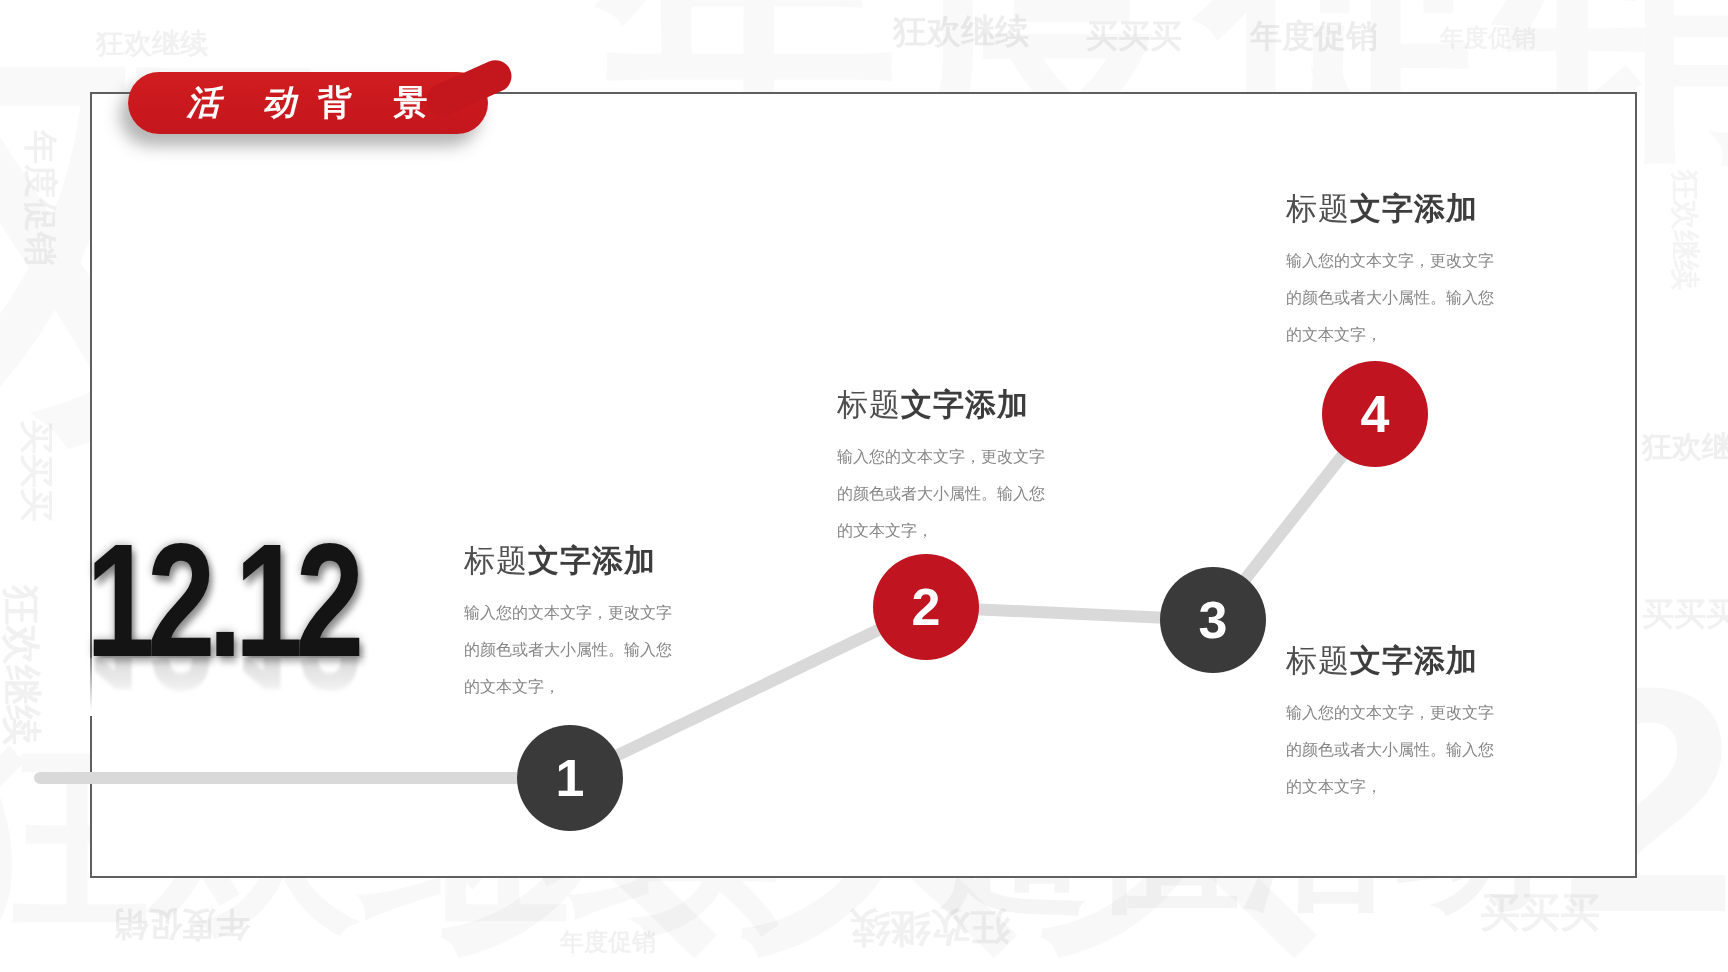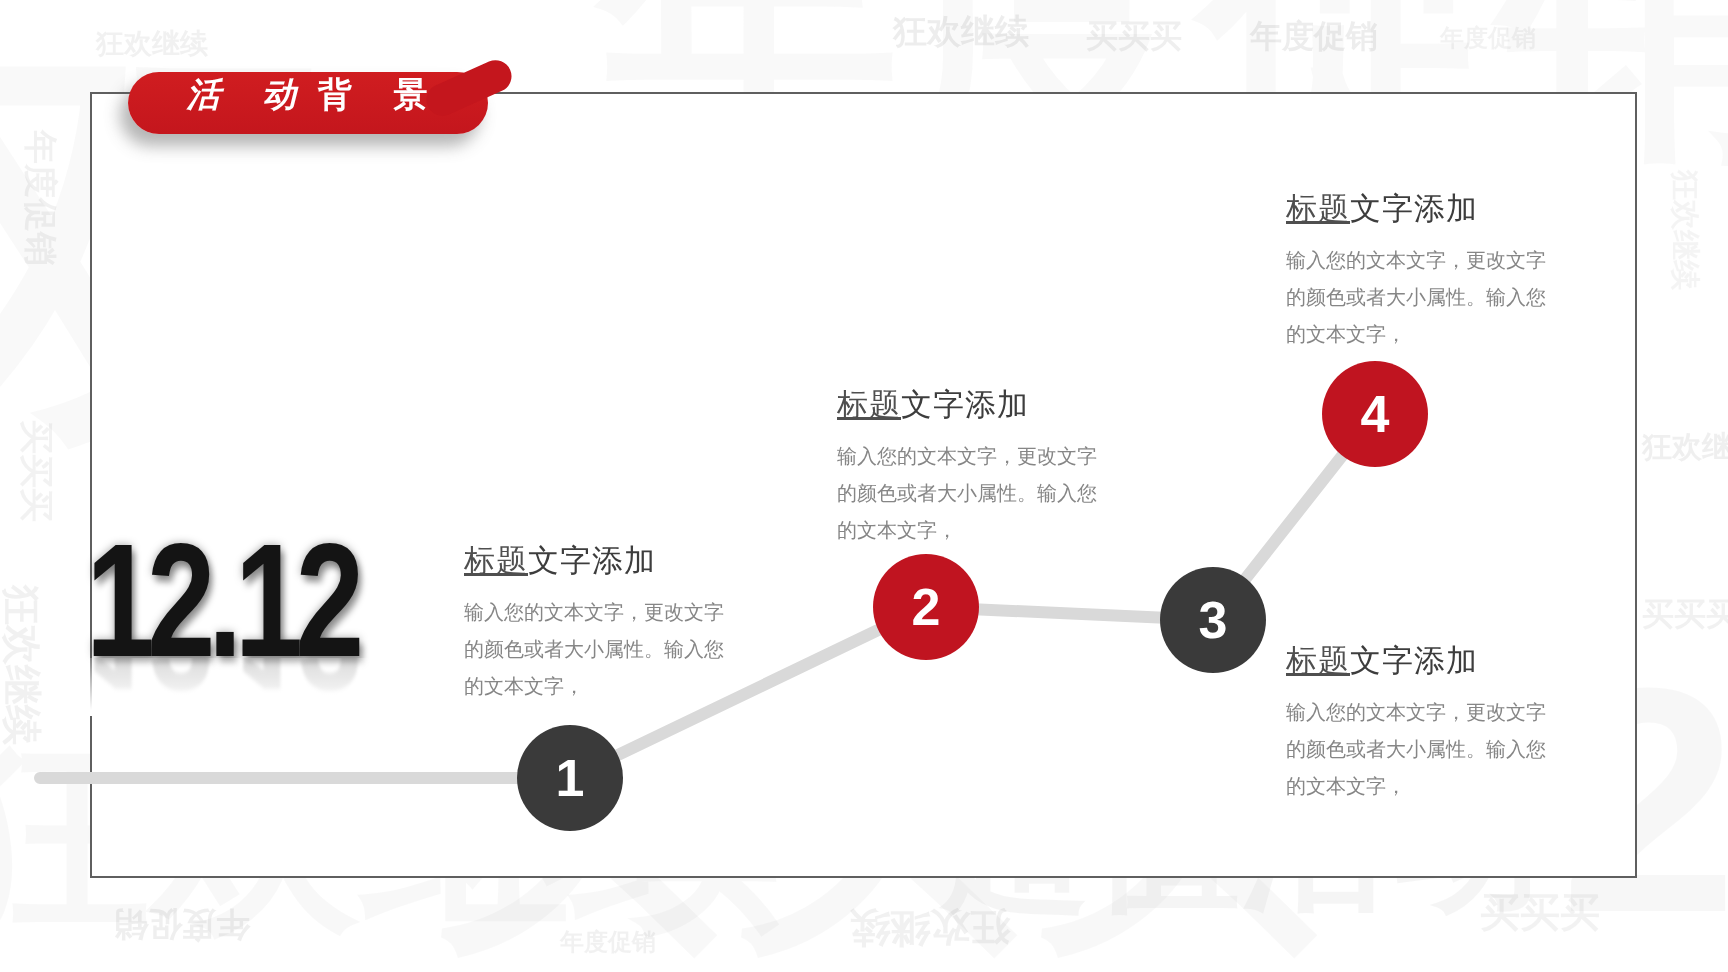--- a/index.html
+++ b/index.html
@@ -19,21 +19,21 @@
     position:absolute;left:90px;top:92px;width:1547px;height:786px;
     background:#ffffff;border:2px solid var(--card-border,#5f5f5f);
     box-sizing:border-box;z-index:1;
   }
   
   #connector-svg{position:absolute;left:0;top:0;z-index:2;pointer-events:none;}
   
   .badge{
     position:absolute;left:128px;top:72px;width:360px;height:62px;z-index:4;
     background:linear-gradient(180deg,#d01d20 0%,var(--badge-red,#b91116) 100%);
-    border-radius:32px;display:flex;justify-content:center;
+    border-radius:32px;display:flex;align-items:center;justify-content:center;
     box-shadow:-8px 12px 16px rgba(90,90,90,.45);
   }
   .badge::before{
     content:"";position:absolute;right:-26px;top:0px;width:90px;height:32px;
     background:var(--badge-red,#c4161d);border-radius:20px;
     transform:rotate(-24deg);z-index:-1;
   }
   .badge-text{color:#fff;font-size:34px;font-weight:bold;letter-spacing:16px;white-space:nowrap;padding-left:14px;}
   .badge-text .b1{font-style:italic;margin-right:6px;}
   
@@ -58,23 +58,23 @@
   .circle{
     position:absolute;width:106px;height:106px;border-radius:50%;z-index:4;
     display:flex;align-items:center;justify-content:center;
     color:#fff;font-size:52px;font-weight:bold;
   }
   .circle.dark{background:var(--dark,#3a3a3a);}
   .circle.red{background:var(--red,#c01420);}
   
   .section{position:absolute;width:320px;z-index:4;}
   .sec-title{font-size:31px;line-height:42px;margin-bottom:12px;letter-spacing:1px;white-space:nowrap;}
-  .sec-title .t-reg{font-weight:400;color:var(--title-light,#4f4f4f);text-decoration:underline;}
-  .sec-title .t-bold{font-weight:400;color:var(--title-dark,#3d3d3d);margin-top:40px;}
-  .sec-body-line{font-size:20px;line-height:37px;color:var(--body,#868686);white-space:nowrap;}
+  .sec-title .t-reg{font-weight:400;color:var(--title-light,#4f4f4f);}
+  .sec-title .t-bold{font-weight:700;color:var(--title-dark,#3d3d3d);margin-top:40px;}
+  .sec-body-line{font-size:16px;line-height:37px;color:var(--body,#868686);white-space:nowrap;}
 </style>
 </head>
 <body style="--red: #c01420; --dark: #3a3a3a; --line: #d9d9d9; --badge-red: #c4161d; --card-border: #5f5f5f; --title-light: #4f4f4f; --title-dark: #3d3d3d; --body: #868686; --date: #141414;">
 
 <div id="watermark-layer">
     <div class="wm" style="left: 893px; top: 14px; font-size: 34px; opacity: 0.1;">狂欢继续</div>
     <div class="wm" style="left: 1086px; top: 20px; font-size: 32px; opacity: 0.09;">买买买</div>
     <div class="wm" style="left: 1250px; top: 20px; font-size: 32px; opacity: 0.1;">年度促销</div>
     <div class="wm" style="left: 1440px; top: 26px; font-size: 24px; opacity: 0.07;">年度促销</div>
     <div class="wm" style="left: 96px; top: 30px; font-size: 28px; opacity: 0.08;">狂欢继续</div>

